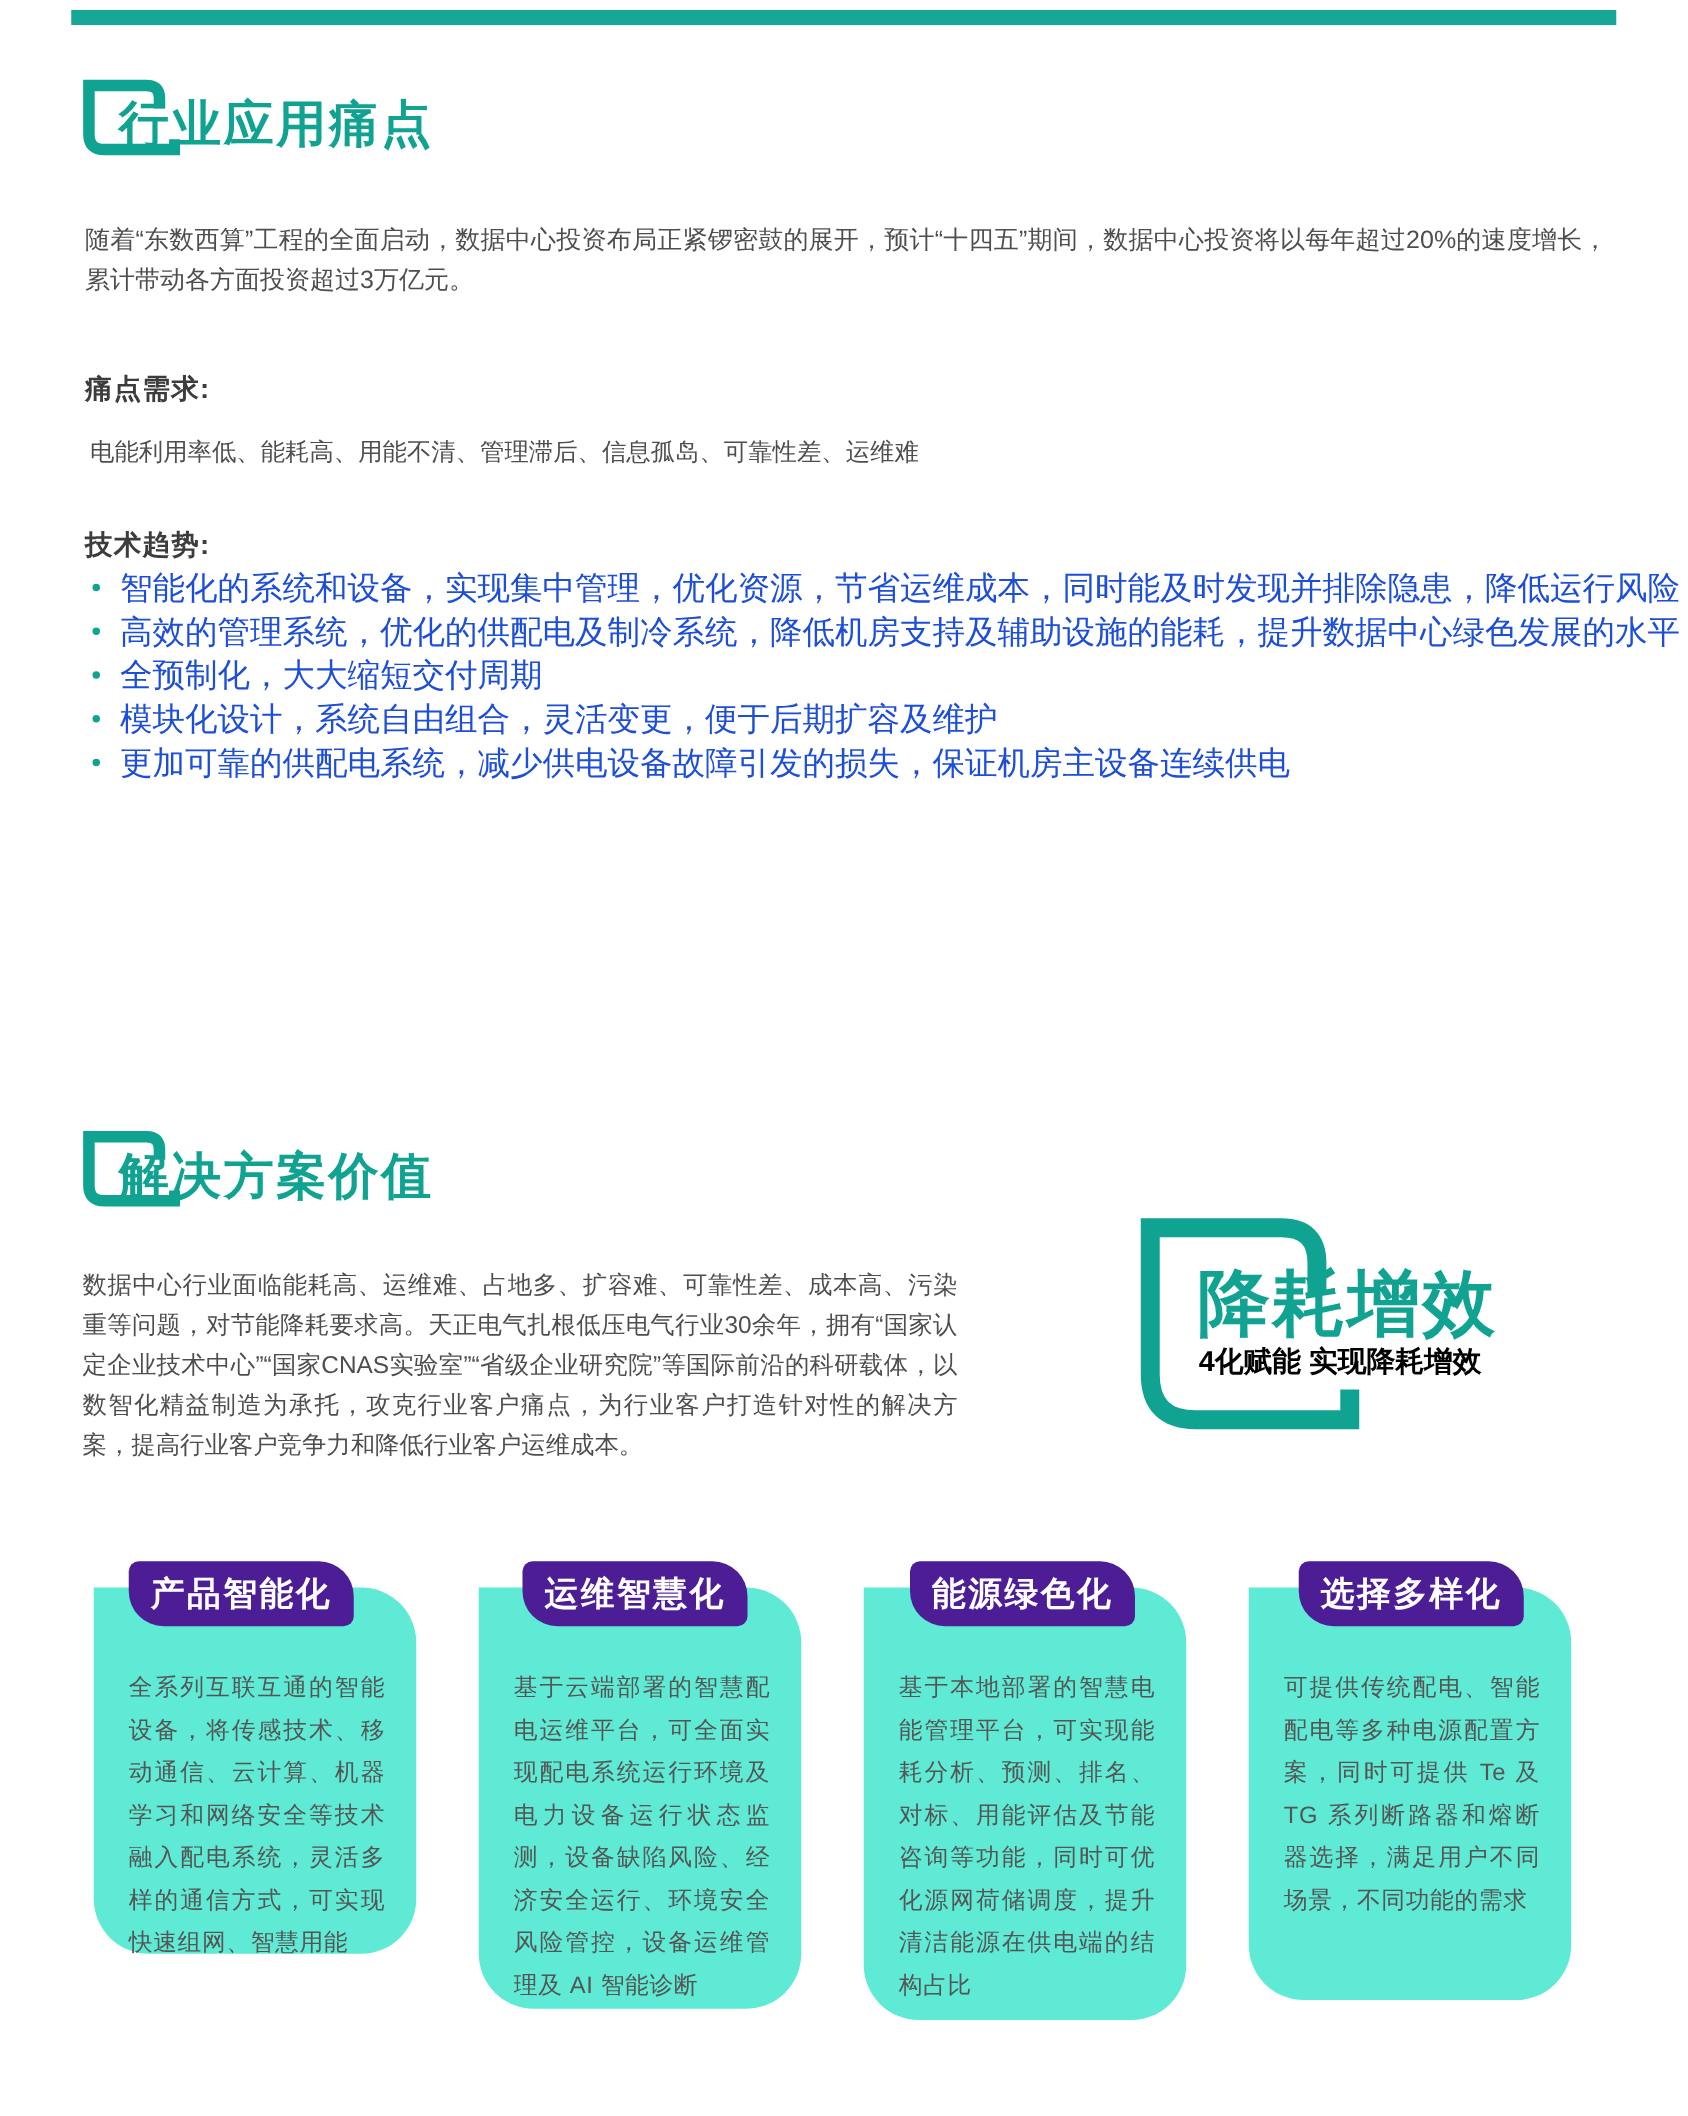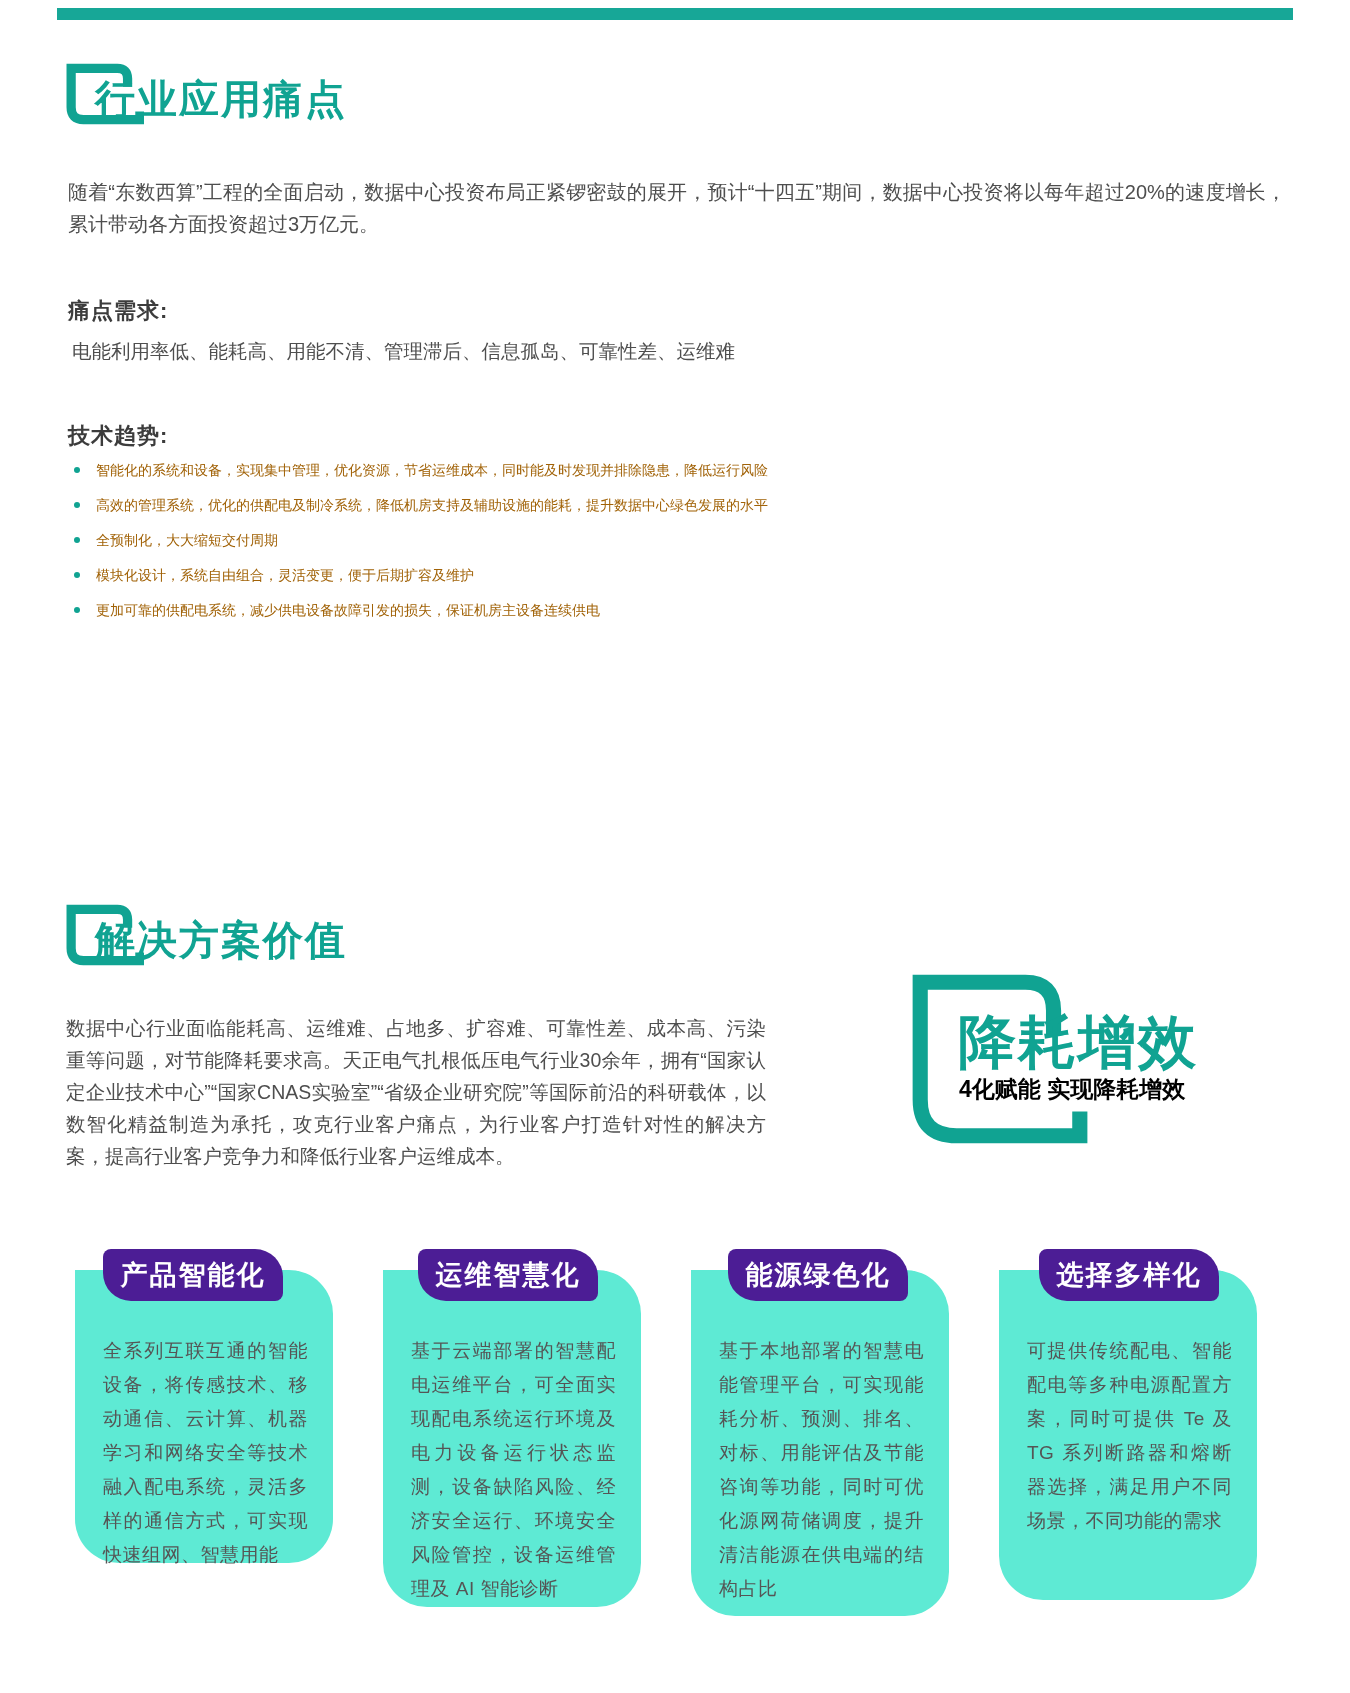--- a/index.html
+++ b/index.html
@@ -11,21 +11,21 @@
   
   .sec-icon{position:absolute;width:78px;height:68px;}
   .sec-title{position:absolute;left:95px;font-size:40px;font-weight:700;color:#10a392;letter-spacing:2px;z-index:2;white-space:nowrap;}
 
   .para{position:absolute;font-size:20px;line-height:32px;color:#4e4e4e;text-align:justify;}
 
   .mini-head{position:absolute;font-size:22px;font-weight:700;color:#3c3c3c;letter-spacing:1px;white-space:nowrap;}
   .plain-line{position:absolute;font-size:19.5px;color:#4e4e4e;white-space:nowrap;}
 
   ul.trends{position:absolute;left:68px;top:460px;margin:0;padding:0;list-style:none;width:1190px;}
-  ul.trends li{position:relative;padding-left:28px;margin-bottom:15px;font-size:14px;line-height:20px;color:#a16207;white-space:nowrap;}
+  ul.trends li{position:relative;padding-left:28px;margin-bottom:15px;font-size:26px;line-height:20px;color:#1d4ed8;white-space:nowrap;}
   ul.trends li .dot{position:absolute;left:6px;top:7px;width:6px;height:6px;border-radius:50%;background:#10a392;}
 
   
   .benefit-icon{position:absolute;left:908px;top:958px;width:182px;height:198px;}
   .benefit-headline{position:absolute;left:958px;top:1004px;font-size:58px;font-weight:700;color:#10a392;letter-spacing:2px;z-index:2;white-space:nowrap;}
   .benefit-subline{position:absolute;left:959px;top:1074px;font-size:23px;font-weight:600;color:#000000;z-index:2;white-space:nowrap;}
 
   
   .card{position:absolute;top:1249px;width:258px;}
   .card-bg{position:absolute;top:21px;left:0;width:258px;background:#5eead4;border-radius:0 44px 44px 44px;box-sizing:border-box;padding:64px 25px 0 28px;}
@@ -41,21 +41,21 @@
   <div class="top-bar"></div>
 
   <svg class="sec-icon" style="left:66px;top:60px;" viewBox="0 0 76 66">
     <path d="M 60 26 V 18 Q 60 8 50 8 H 5 V 46 Q 5 58 17 58 H 72 V 50" fill="none" stroke="#10a392" stroke-width="9" stroke-linejoin="miter" stroke-linecap="butt"></path>
   </svg>
   <div class="sec-title" style="top:72px;">行业应用痛点</div>
 
   <div class="para" style="left:68px;top:176px;width:1218px;">随着“东数西算”工程的全面启动，数据中心投资布局正紧锣密鼓的展开，预计“十四五”期间，数据中心投资将以每年超过20%的速度增长，累计带动各方面投资超过3万亿元。</div>
 
   <div class="mini-head" style="left:68px;top:296px;">痛点需求:</div>
-  <div class="plain-line" style="left:72px;top:338px;font-family:Liberation Serif, serif;">电能利用率低、能耗高、用能不清、管理滞后、信息孤岛、可靠性差、运维难</div>
+  <div class="plain-line" style="left:72px;top:348px;font-family:Liberation Serif, serif;">电能利用率低、能耗高、用能不清、管理滞后、信息孤岛、可靠性差、运维难</div>
 
   <div class="mini-head" style="left:68px;top:421px;">技术趋势:</div>
 
   <ul class="trends">
     <li><span class="dot"></span><span>智能化的系统和设备，实现集中管理，优化资源，节省运维成本，同时能及时发现并排除隐患，降低运行风险</span></li>
     <li><span class="dot"></span><span>高效的管理系统，优化的供配电及制冷系统，降低机房支持及辅助设施的能耗，提升数据中心绿色发展的水平</span></li>
     <li><span class="dot"></span><span>全预制化，大大缩短交付周期</span></li>
     <li><span class="dot"></span><span>模块化设计，系统自由组合，灵活变更，便于后期扩容及维护</span></li>
     <li><span class="dot"></span><span>更加可靠的供配电系统，减少供电设备故障引发的损失，保证机房主设备连续供电</span></li>
   </ul>

